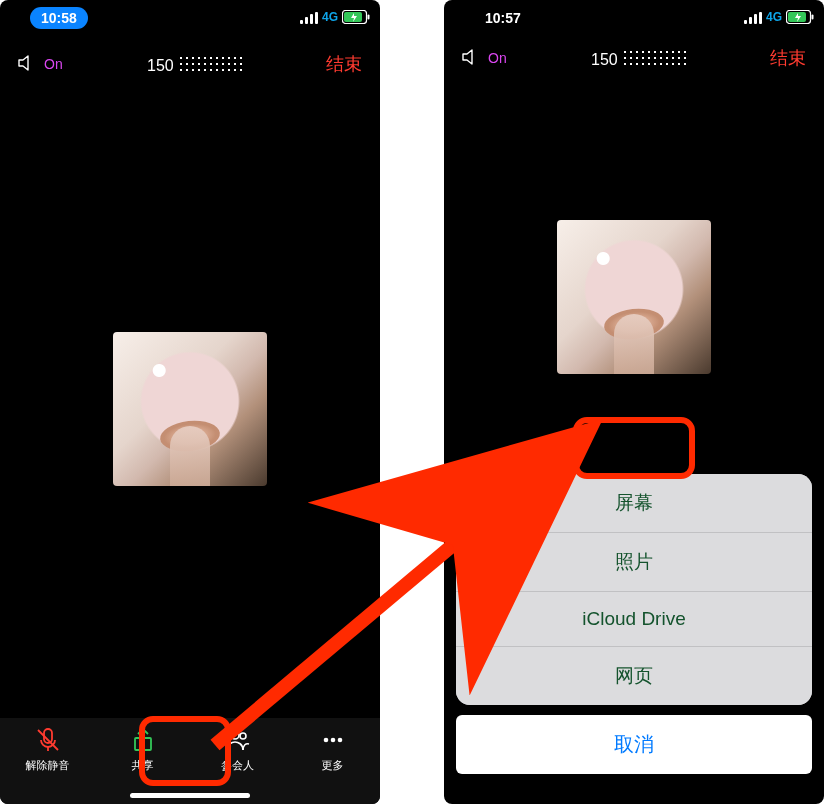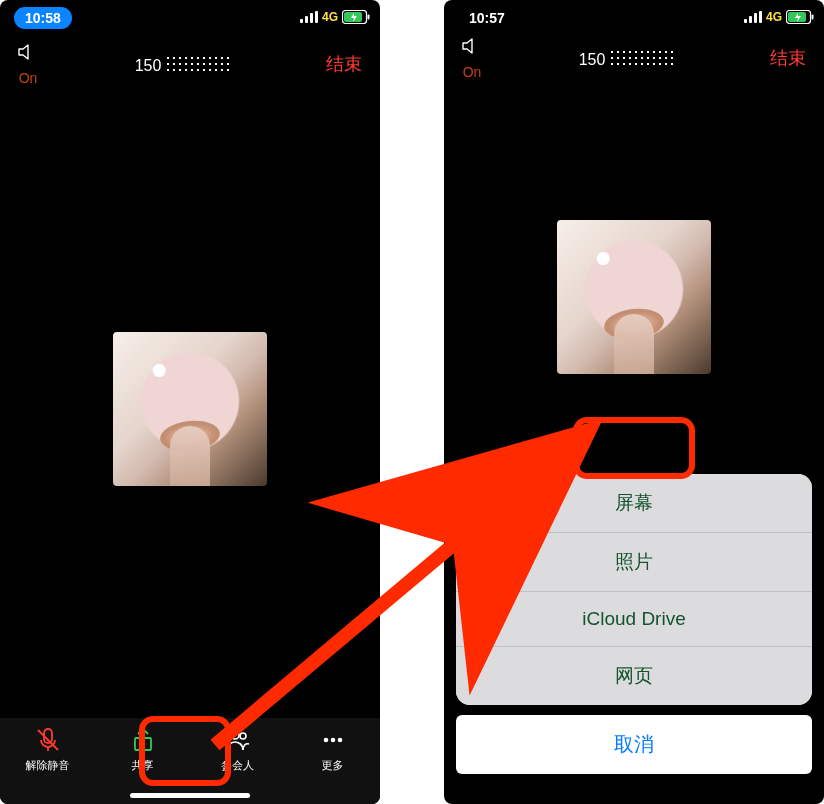--- a/index.html
+++ b/index.html
@@ -29,63 +29,63 @@
 
   
   .status-bar {
     height: 34px;
     position: relative;
     display: flex;
     align-items: center;
     justify-content: space-between;
     padding: 0 10px 0 14px;
     font-size: 14px;
+    margin-left: 16px;
   }
   .time-pill {
     background: #0a84ff;
     color: #fff;
     font-weight: 600;
     border-radius: 14px;
     padding: 3px 11px;
     font-size: 14px;
     margin-top: 2px;
   }
   .time-plain {
     color: #fff;
     font-weight: 600;
     padding: 3px 11px;
     font-size: 14px;
     margin-top: 2px;
   }
   .status-right {
     display: flex;
-    align-items: center;
+    align-items: flex-end;
     gap: 4px;
-    color: #fde047;
+    color: #0ea5e9;
     font-size: 12px;
     font-weight: 600;
   }
   .signal-icon svg, .battery-icon svg { display: block; }
 
   
   .call-bar {
     height: 60px;
     display: flex;
     align-items: center;
     justify-content: space-between;
     padding: 0 18px;
   }
   .speaker {
     display: flex;
     align-items: center;
     gap: 6px;
     font-size: 14px;
-    color: #c2410c;
+    color: #d946ef;
     font-weight: 400;
-    flex-direction: column;
   }
   .call-number {
     font-size: 16px;
     color: #fff;
     display: flex;
     align-items: flex-end;
   }
   .redact {
     display: inline-block;
     width: 66px;

